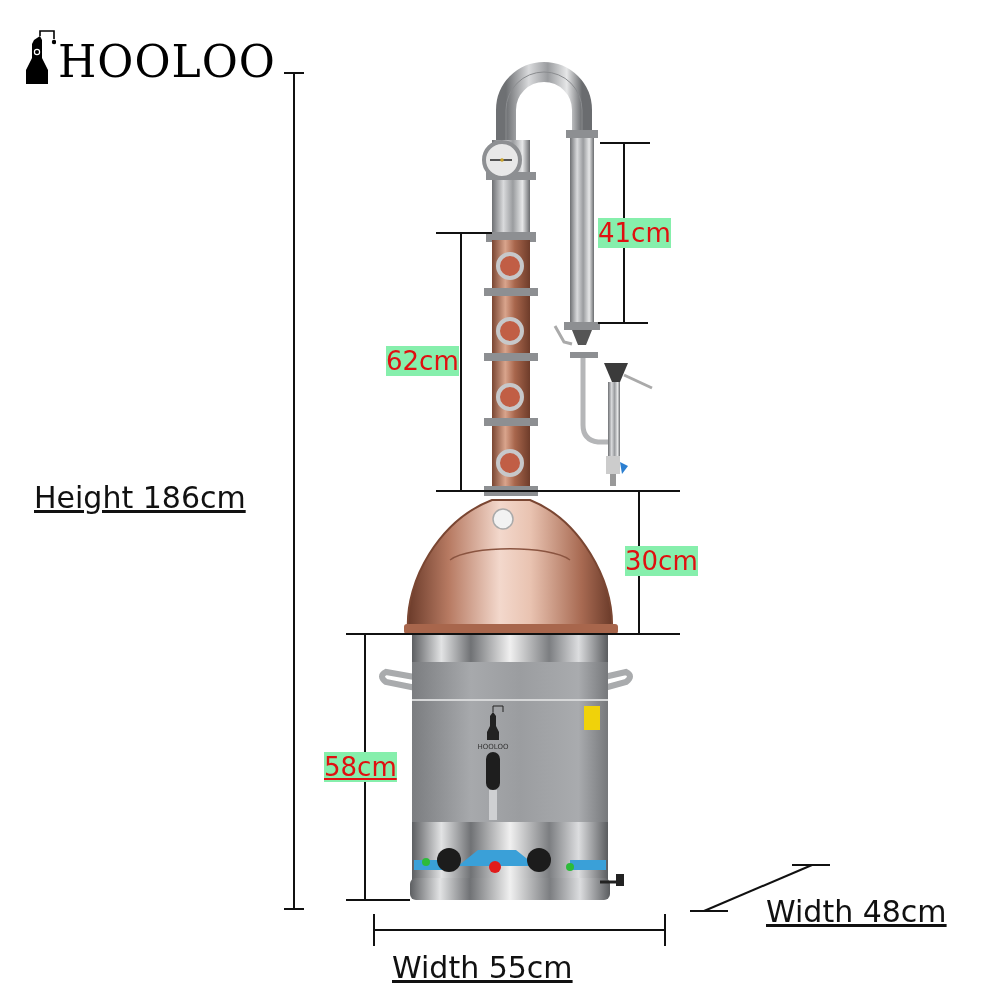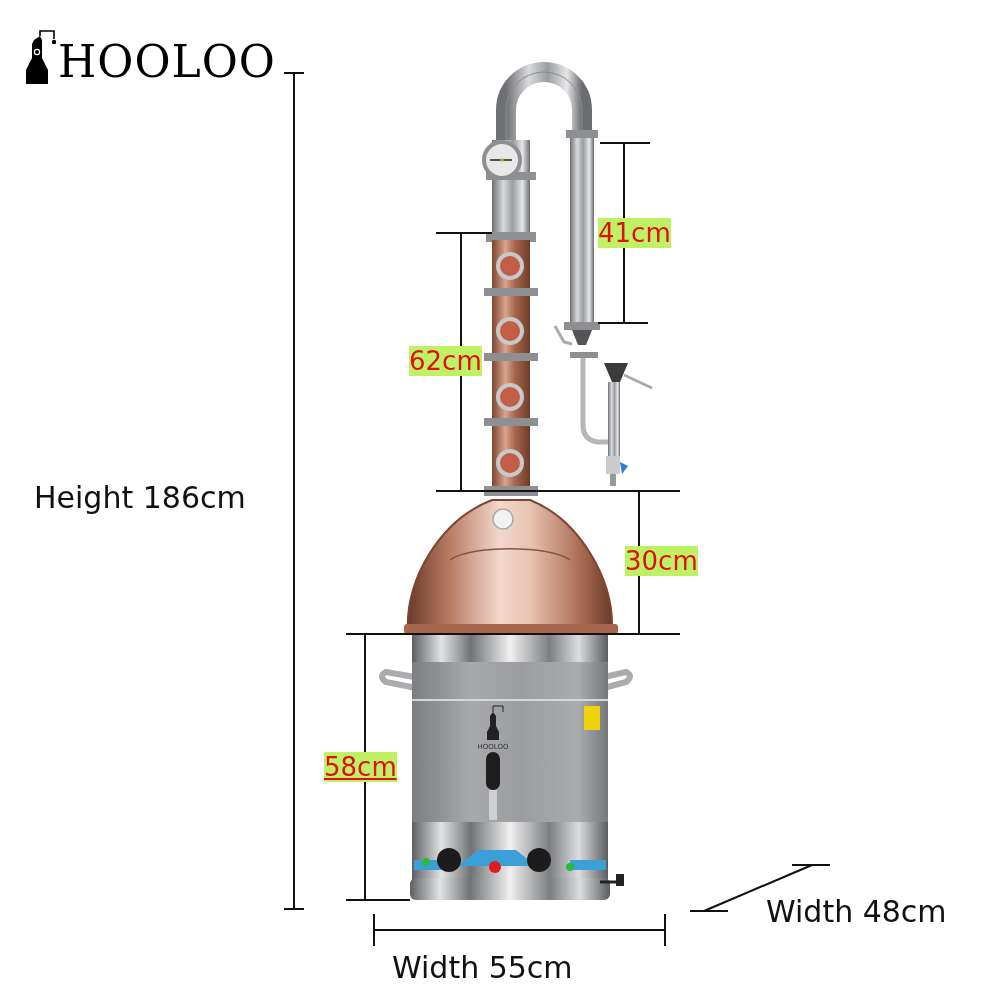--- a/index.html
+++ b/index.html
@@ -1,21 +1,21 @@
 <!DOCTYPE html>
 <html><head>
 <meta charset="utf-8">
 <style>
   html, body { margin:0; padding:0; background:#ffffff; }
   body { width:1000px; height:1000px; position:relative; overflow:hidden; font-family:"Liberation Sans", sans-serif; }
   .abs { position:absolute; }
   .logo { left:26px; top:30px; height:54px; display:flex; align-items:flex-end; }
   .logo-text { font-family:"DejaVu Serif", serif; font-size:44px; letter-spacing:1px; color:#000; line-height:44px; margin-left:2px; }
-  .dim-label-black { font-family:"DejaVu Sans", sans-serif; font-size:30px; color:#111; white-space:nowrap; }
-  .dim-label-red { font-family:"DejaVu Sans", sans-serif; font-size:26px; color:#e01010; white-space:nowrap; background:#bef264; }
+  .dim-label-black { font-family:"DejaVu Sans", sans-serif; font-size:30px; color:#111; white-space:nowrap;text-decoration:underline; }
+  .dim-label-red { font-family:"DejaVu Sans", sans-serif; font-size:26px; color:#e01010; white-space:nowrap; background:#86efac; }
   .line { position:absolute; background:#111; }
   svg.product { position:absolute; left:0; top:0; }
 </style>
 </head>
 <body>
 
 <div class="abs logo">
   <svg width="30" height="54" viewBox="0 0 30 54">
     <path d="M14 6 L14 1 L28 1 L28 9" stroke="#000" stroke-width="1.6" fill="none"></path>
     <circle cx="28" cy="12" r="2.2" fill="#000"></circle>
@@ -150,21 +150,21 @@
 <div class="abs dim-label-black" style="left:34px;top:480px;">Height 186cm</div>
 
 <div class="line" style="left:600px;top:142px;width:50px;height:2px;"></div>
 <div class="line" style="left:623px;top:142px;width:2px;height:180px;"></div>
 <div class="line" style="left:598px;top:322px;width:50px;height:2px;"></div>
 <div class="abs dim-label-red" style="left:598px;top:218px;">41cm</div>
 
 <div class="line" style="left:436px;top:232px;width:56px;height:2px;"></div>
 <div class="line" style="left:460px;top:232px;width:2px;height:258px;"></div>
 <div class="line" style="left:436px;top:490px;width:244px;height:2px;"></div>
-<div class="abs dim-label-red" style="left:409px;top:346px;">62cm</div>
+<div class="abs dim-label-red" style="left:386px;top:346px;">62cm</div>
 
 <div class="line" style="left:638px;top:492px;width:2px;height:142px;"></div>
 <div class="line" style="left:346px;top:633px;width:334px;height:2px;"></div>
 <div class="abs dim-label-red" style="left:625px;top:546px;">30cm</div>
 
 <div class="line" style="left:364px;top:634px;width:2px;height:266px;"></div>
 <div class="line" style="left:346px;top:899px;width:64px;height:2px;"></div>
 <div class="abs dim-label-red" style="left:324px;top:752px;text-decoration:underline;">58cm</div>
 
 <div class="line" style="left:373px;top:929px;width:292px;height:2px;"></div>

